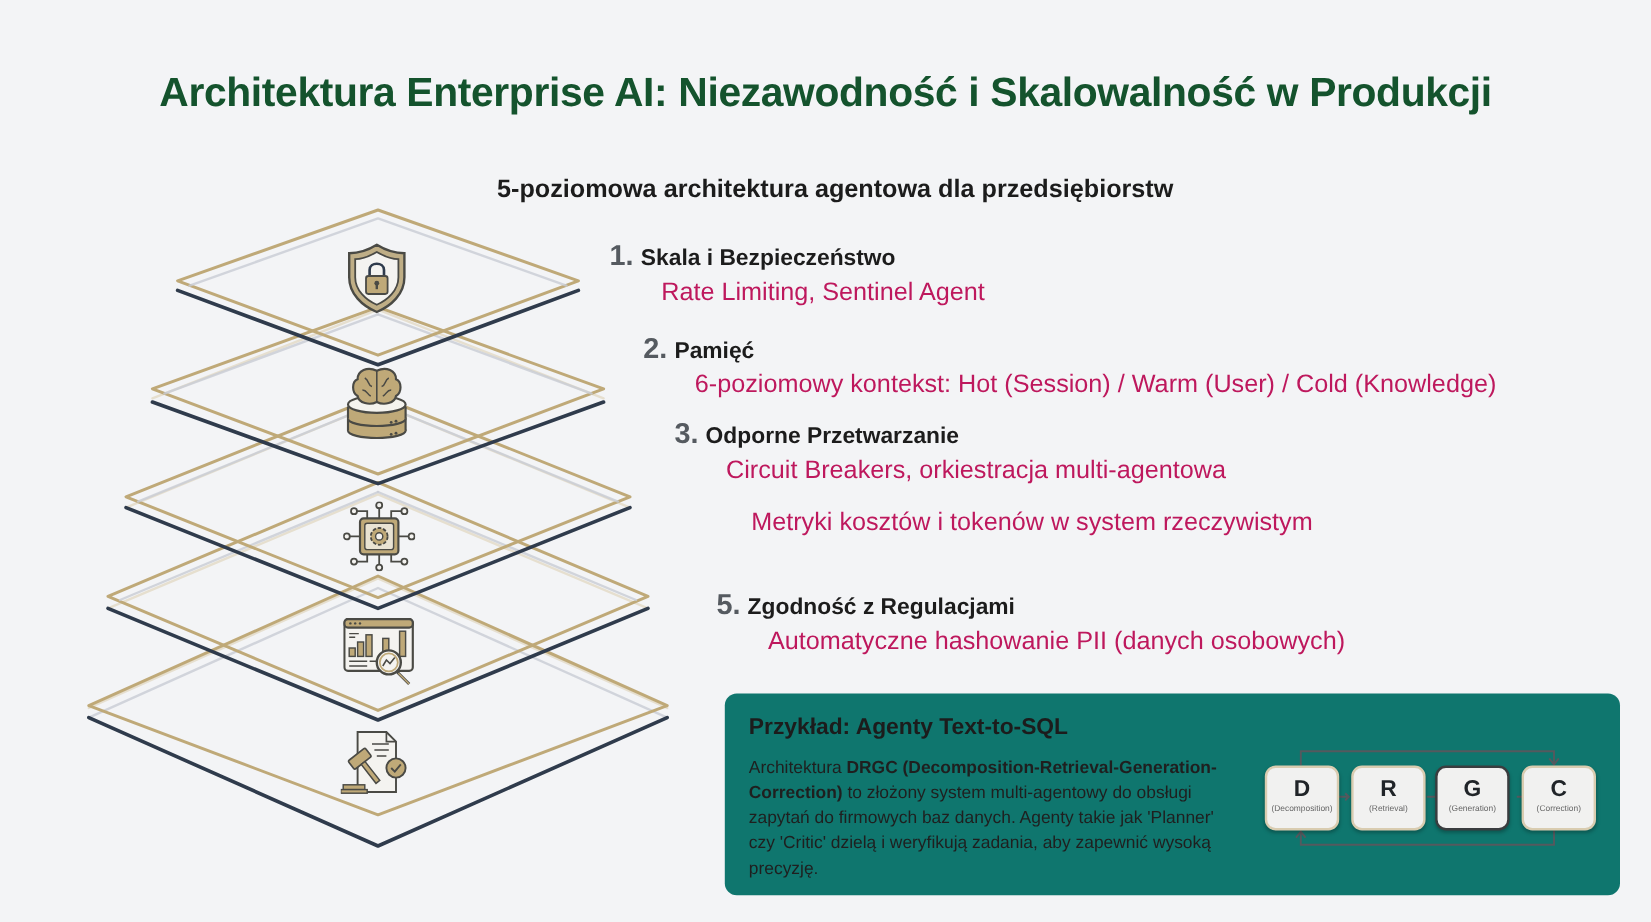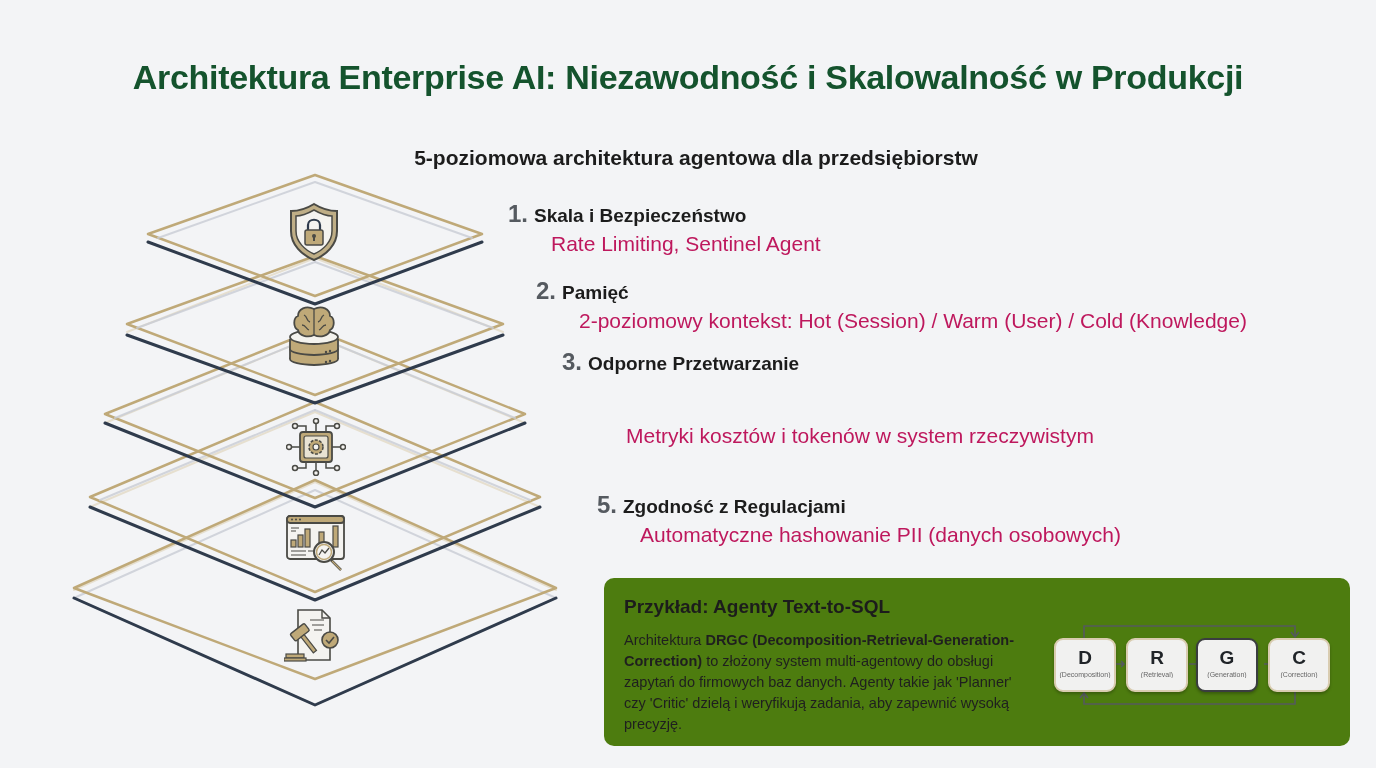--- a/index.html
+++ b/index.html
@@ -26,21 +26,21 @@
 
   .level { position: absolute; }
   .level .num {
     font-size: 24px; font-weight: bold; color: #555a60; margin-right: 6px;
   }
   .level .head { font-size: 19px; font-weight: bold; color: #1c1c1c; }
   .level .desc { font-size: 21px; color: #be185d; margin-top: 4px; margin-left: 43px; }
 
   .card {
     position: absolute; left: 604px; top: 578px; width: 746px; height: 168px;
-    background: #4d7c0f; border-radius: 10px;
+    background: #0f766e; border-radius: 10px;
   }
   .card-title {
     position: absolute; left: 20px; top: 18px; font-size: 19px; font-weight: bold; color: #1c1c1c;
   }
   .card-text {
     position: absolute; left: 20px; top: 52px; width: 400px;
     font-size: 14.5px; line-height: 21px; color: #1f1f1f;
   }
   .card-text b { font-weight: bold; }
 
@@ -187,24 +187,25 @@
     </svg>
   </div>
 </div>
 
 <div class="level" style="left:508px;top:200px;">
   <div><span class="num">1.</span><span class="head">Skala i Bezpieczeństwo</span></div>
   <div class="desc">Rate Limiting, Sentinel Agent</div>
 </div>
 <div class="level" style="left:536px;top:277px;">
   <div><span class="num">2.</span><span class="head">Pamięć</span></div>
-  <div class="desc">2-poziomowy kontekst: Hot (Session) / Warm (User) / Cold (Knowledge)</div>
+  <div class="desc">6-poziomowy kontekst: Hot (Session) / Warm (User) / Cold (Knowledge)</div>
 </div>
 <div class="level" style="left:562px;top:348px;">
   <div><span class="num">3.</span><span class="head">Odporne Przetwarzanie</span></div>
+  <div class="desc">Circuit Breakers, orkiestracja multi-agentowa</div>
 </div>
 <div class="level" style="left:583px;top:420px;">
   <div class="desc">Metryki kosztów i tokenów w system rzeczywistym</div>
 </div>
 <div class="level" style="left:597px;top:491px;">
   <div><span class="num">5.</span><span class="head">Zgodność z Regulacjami</span></div>
   <div class="desc">Automatyczne hashowanie PII (danych osobowych)</div>
 </div>
 
 <div class="card">

